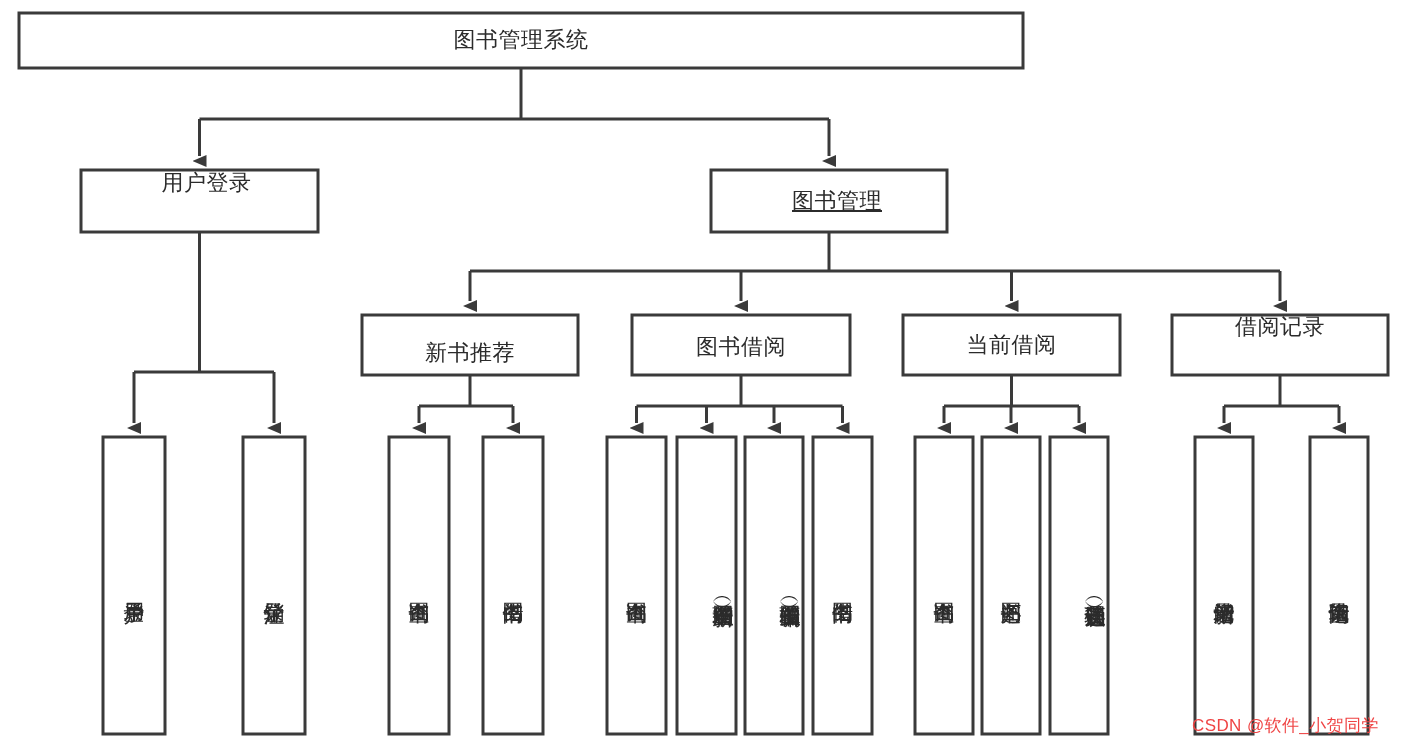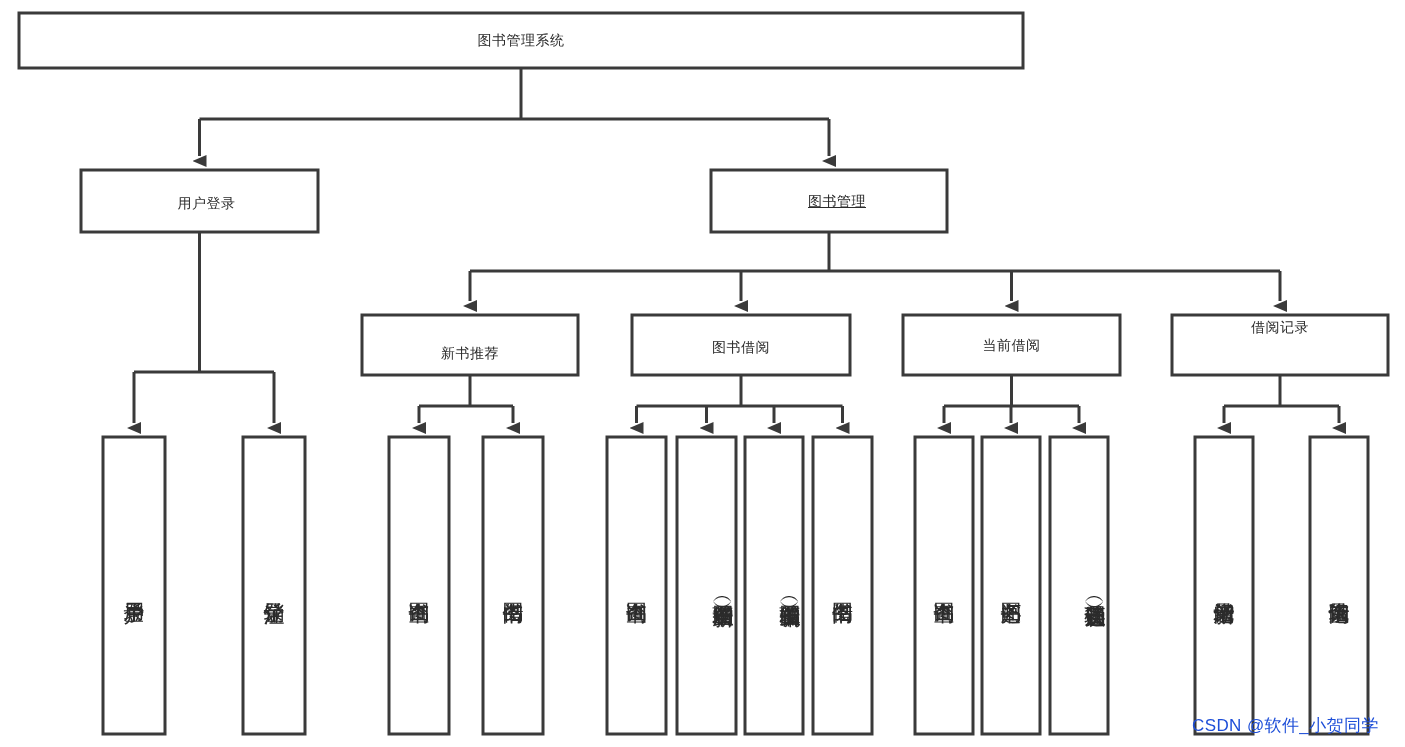--- a/index.html
+++ b/index.html
@@ -41,21 +41,21 @@
   .arrow-head {
     fill: #3a3a3a;
     stroke: none;
   }
   .node-label-h {
     position: absolute;
     display: flex;
     align-items: center;
     justify-content: center;
     color: #2b2b2b;
-    font-size: 14px;
+    font-size: 22px;
     line-height: 1.2;
     letter-spacing: 0.5px;
     white-space: nowrap;
     pointer-events: none;
   }
   .node-label-v {
     position: absolute;
     display: flex;
     align-items: center;
     justify-content: center;
@@ -70,21 +70,21 @@
   .node-label-v.align-top {
     align-items: flex-start;
     padding-top: 6px;
     box-sizing: border-box;
   }
   .watermark {
     position: absolute;
     left: 1192px;
     top: 714px;
     font-size: 17px;
-    color: #1d4ed8;
+    color: #ef4444;
     white-space: nowrap;
     letter-spacing: 0.4px;
   }
 </style>
 </head>
 <body>
 
 <div id="diagram-root">
 
   <svg class="diagram-canvas" viewBox="0 0 1405 747">
@@ -147,21 +147,21 @@
         <rect x="915" y="437" width="58" height="297" class="node-box"></rect>
         <rect x="982" y="437" width="58" height="297" class="node-box"></rect>
         <rect x="1050" y="437" width="58" height="297" class="node-box"></rect>
         <rect x="1195" y="437" width="58" height="297" class="node-box"></rect>
         <rect x="1310" y="437" width="58" height="297" class="node-box"></rect>
       </g>
   </svg>
 
   <div id="label-layer">
       <div class="node-label-h" style="left: 19px; top: 13px; width: 1004px; height: 55px;">图书管理系统</div>
-      <div class="node-label-h" style="left: 81px; top: 172px; width: 251px; height: 62px;">用户登录</div>
+      <div class="node-label-h" style="left: 81px; top: 152px; width: 251px; height: 62px;">用户登录</div>
       <div class="node-label-h" style="left: 711px; top: 170px; width: 252px; height: 62px; text-decoration: underline;">图书管理</div>
       <div class="node-label-h" style="left: 362px; top: 315px; width: 216px; height: 76px;">新书推荐</div>
       <div class="node-label-h" style="left: 632px; top: 315px; width: 218px; height: 64px;">图书借阅</div>
       <div class="node-label-h" style="left: 903px; top: 315px; width: 217px; height: 60px; border-radius: 16px;">当前借阅</div>
       <div class="node-label-h" style="left: 1172px; top: 297px; width: 216px; height: 60px;">借阅记录</div>
       <div class="node-label-v" style="left: 103px; top: 437px; width: 62px; height: 297px;">用户登录</div>
       <div class="node-label-v" style="left: 243px; top: 437px; width: 62px; height: 297px;">注销登录</div>
       <div class="node-label-v" style="left: 389px; top: 437px; width: 60px; height: 297px;">查询图书</div>
       <div class="node-label-v" style="left: 483px; top: 437px; width: 60px; height: 297px;">借阅图书</div>
       <div class="node-label-v" style="left: 607px; top: 437px; width: 59px; height: 297px;">查询图书</div>

